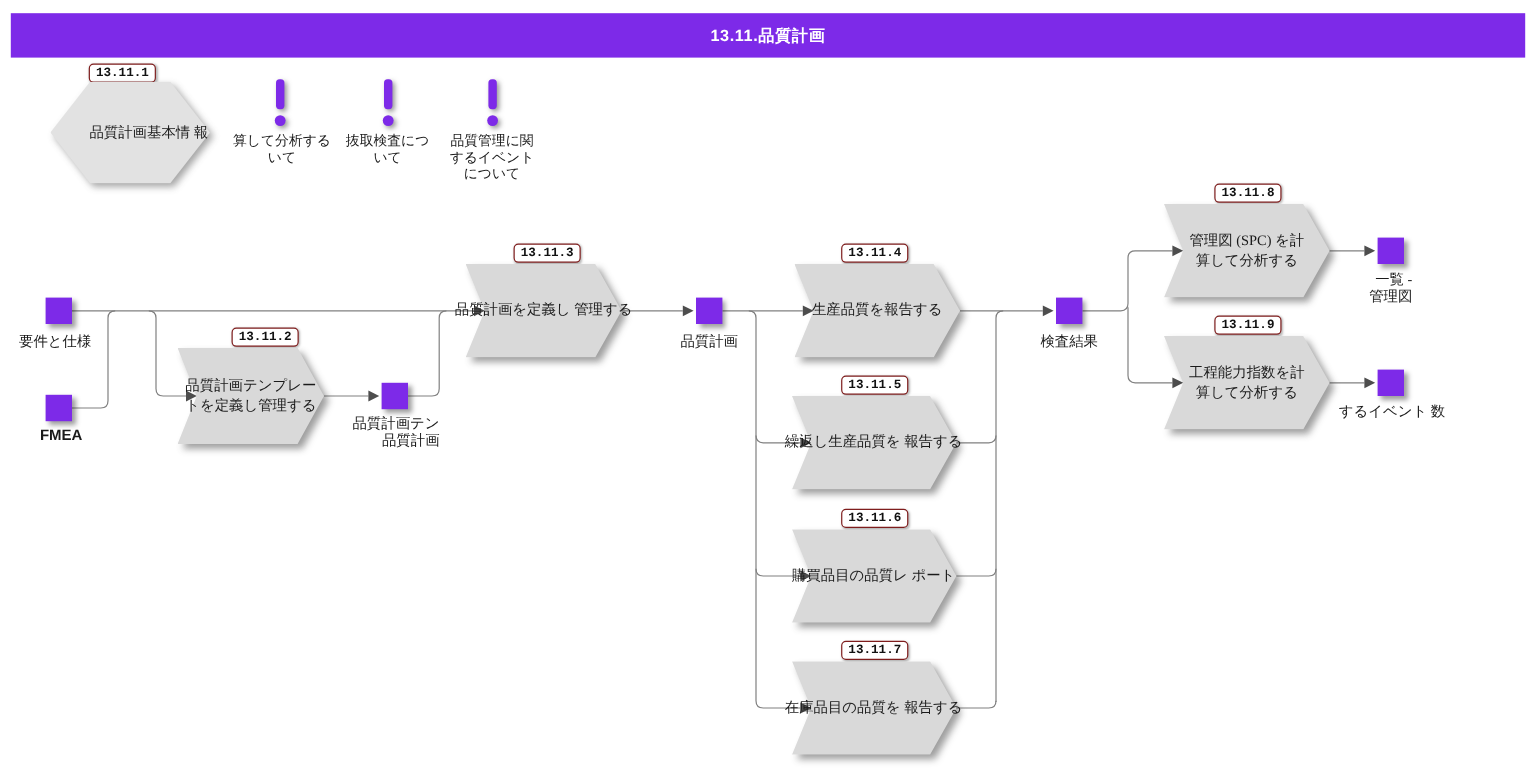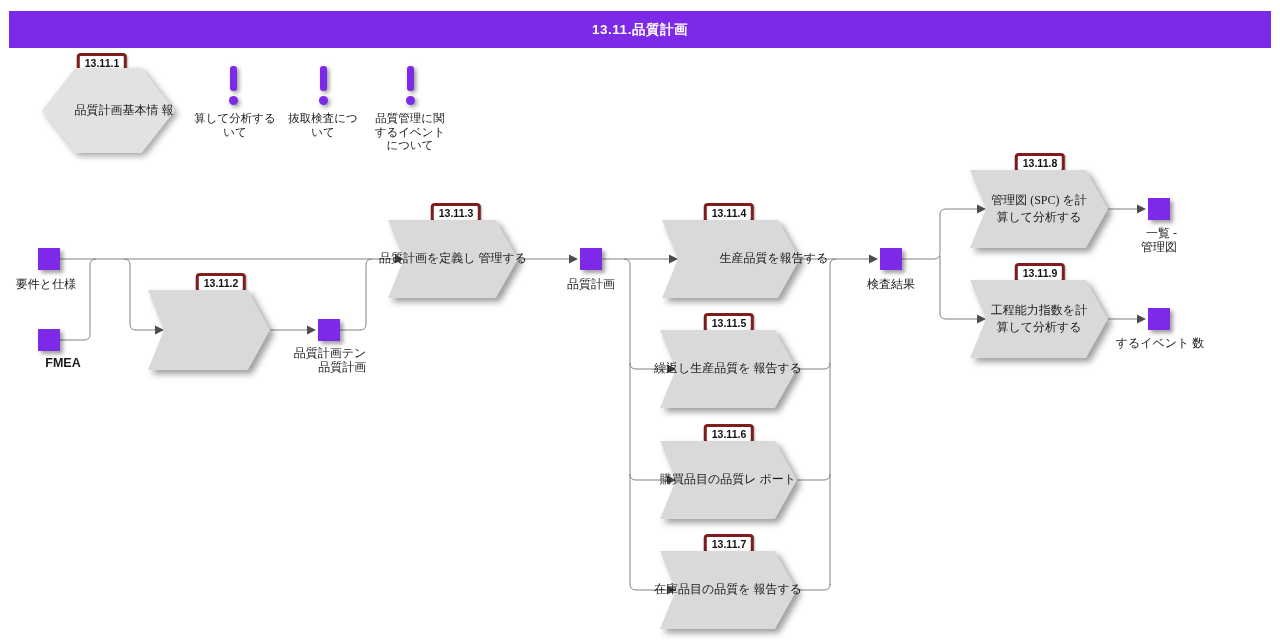--- a/index.html
+++ b/index.html
@@ -11,23 +11,23 @@
        font-weight:bold;font-size:13.5px;letter-spacing:.5px;}
   .sq{position:absolute;width:22px;height:22px;background:#7d2ae8;
       box-shadow:3px 3px 4px rgba(0,0,0,.38);}
   .chev-w{position:absolute;filter:drop-shadow(4px 4px 3px rgba(40,40,40,.45));}
   .chev{width:100%;height:100%;background:#d9d9d9;
         clip-path:polygon(0 0,calc(100% - 22px) 0,100% 50%,calc(100% - 22px) 100%,0 100%,16px 50%);}
   .hex-w{position:absolute;left:42px;top:68px;width:133px;height:85px;
          filter:drop-shadow(3px 3px 3px rgba(40,40,40,.42));}
   .hex{width:100%;height:100%;background:#e2e2e2;
        clip-path:polygon(0 50%,25% 0,75% 0,100% 50%,75% 100%,25% 100%);}
-  .badge{position:absolute;transform:translateX(-50%);background:#fff;border:3px solid #7f1d1d;
+  .badge{position:absolute;transform:translateX(-50%);background:#fff;border:1px solid #7f1d1d;
          border-radius:4px;padding:1px 5px 1px;white-space:nowrap;color:#111;
-         font-family:Liberation Sans, sans-serif;font-weight:bold;font-size:10.5px;
+         font-family:Liberation Mono, monospace;font-weight:bold;font-size:10.5px;
          box-shadow:1px 1px 2px rgba(0,0,0,.28);}
   .t{position:absolute;transform:translateX(-50%);text-align:center;font-size:12px;
      line-height:17px;white-space:nowrap;}
   .lbl{position:absolute;transform:translateX(-50%);text-align:right;font-size:12px;
        line-height:14px;white-space:nowrap;}
   .lbl.sans{font-family:"Liberation Sans","DejaVu Sans",sans-serif;font-weight:bold;font-size:12.5px;}
   .nt{position:absolute;transform:translateX(-50%);text-align:center;font-size:11.5px;
       line-height:13.5px;white-space:nowrap;}
   .excl{position:absolute;width:18px;filter:drop-shadow(2px 2px 2px rgba(40,40,40,.5));}
   .excl .stem{width:7px;height:25px;background:#7d2ae8;border-radius:3px;margin:0 auto;}
@@ -113,25 +113,29 @@
   <div class="nt" style="left:410px;top:112px;">
     <div>品質管理に関</div>
     <div>するイベント</div>
     <div>について</div>
   </div>
 
   <div class="sq" style="left:38px;top:248px;"></div>
   <div class="lbl" style="left:46px;top:277px;">要件と仕様</div>
 
   <div class="sq" style="left:38px;top:329px;"></div>
-  <div class="lbl sans" style="left:63px;top:356px;">FMEA</div>
+  <div class="lbl sans" style="left:51px;top:356px;">FMEA</div>
 
   <div class="badge" style="left:221px;top:273px;">13.11.2</div>
   <div class="chev-w" style="left:148px;top:290px;width:122px;height:80px;">
     <div class="chev"></div>
+  </div>
+  <div class="t" style="left:209px;top:313px;">
+    <div>品質計画テンプレー</div>
+    <div>トを定義し管理する</div>
   </div>
 
   <div class="sq" style="left:318px;top:319px;"></div>
   <div class="lbl" style="left:330px;top:347px;font-family:Liberation Mono, monospace;">
     <div>品質計画テン</div>
     <div>品質計画</div>
   </div>
 
   <div class="badge" style="left:456px;top:203px;">13.11.3</div>
   <div class="chev-w" style="left:388px;top:220px;width:130px;height:78px;">
@@ -139,21 +143,21 @@
   </div>
   <div class="t" style="left:453px;top:250px;">品質計画を定義し 管理する</div>
 
   <div class="sq" style="left:580px;top:248px;"></div>
   <div class="lbl" style="left:591px;top:277px;">品質計画</div>
 
   <div class="badge" style="left:729px;top:203px;">13.11.4</div>
   <div class="chev-w" style="left:662px;top:220px;width:138px;height:78px;">
     <div class="chev"></div>
   </div>
-  <div class="t" style="left:774px;top:250px;">生産品質を報告する</div>
+  <div class="t" style="left:731px;top:250px;">生産品質を報告する</div>
 
   <div class="badge" style="left:729px;top:313px;text-align:right;">13.11.5</div>
   <div class="chev-w" style="left:660px;top:330px;width:137px;height:78px;">
     <div class="chev"></div>
   </div>
   <div class="t" style="left:728px;top:360px;">繰返し生産品質を 報告する</div>
 
   <div class="badge" style="left:729px;top:424px;">13.11.6</div>
   <div class="chev-w" style="left:660px;top:441px;width:137px;height:78px;">
     <div class="chev"></div>

